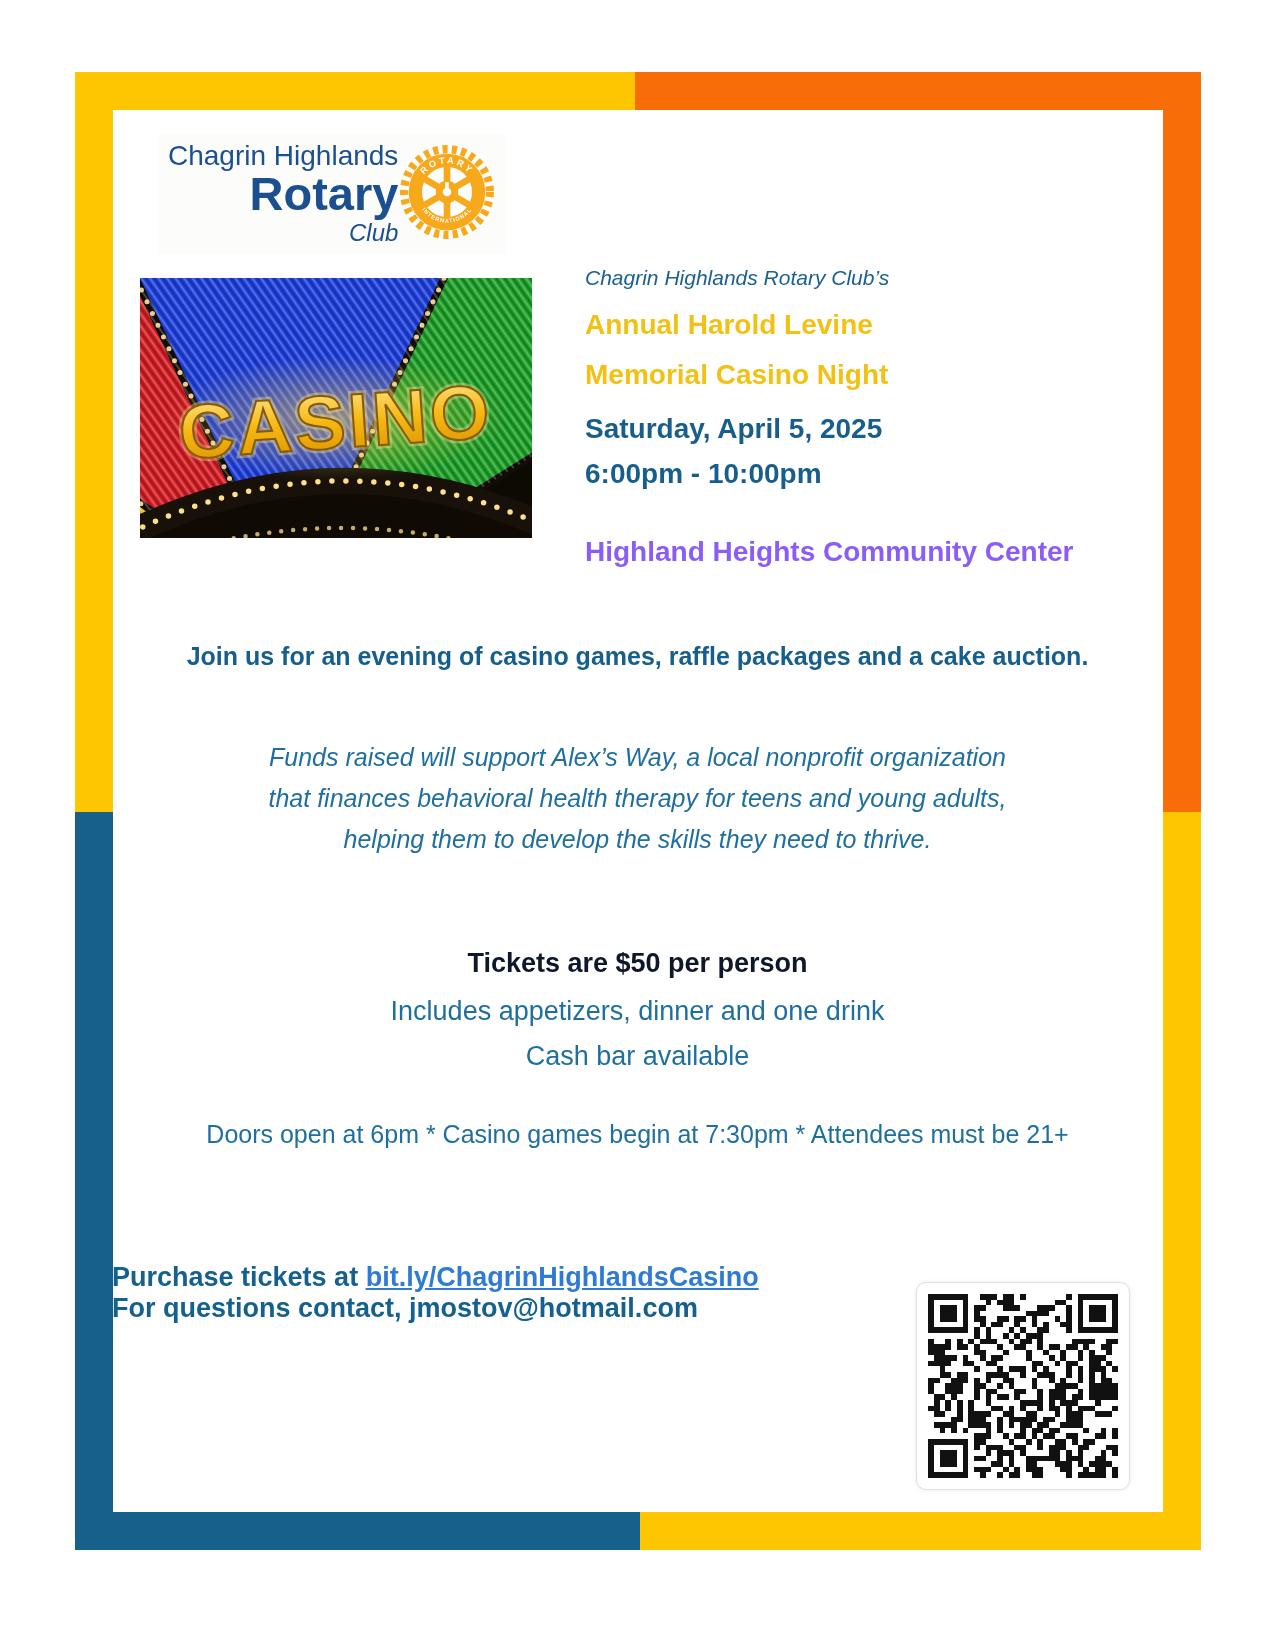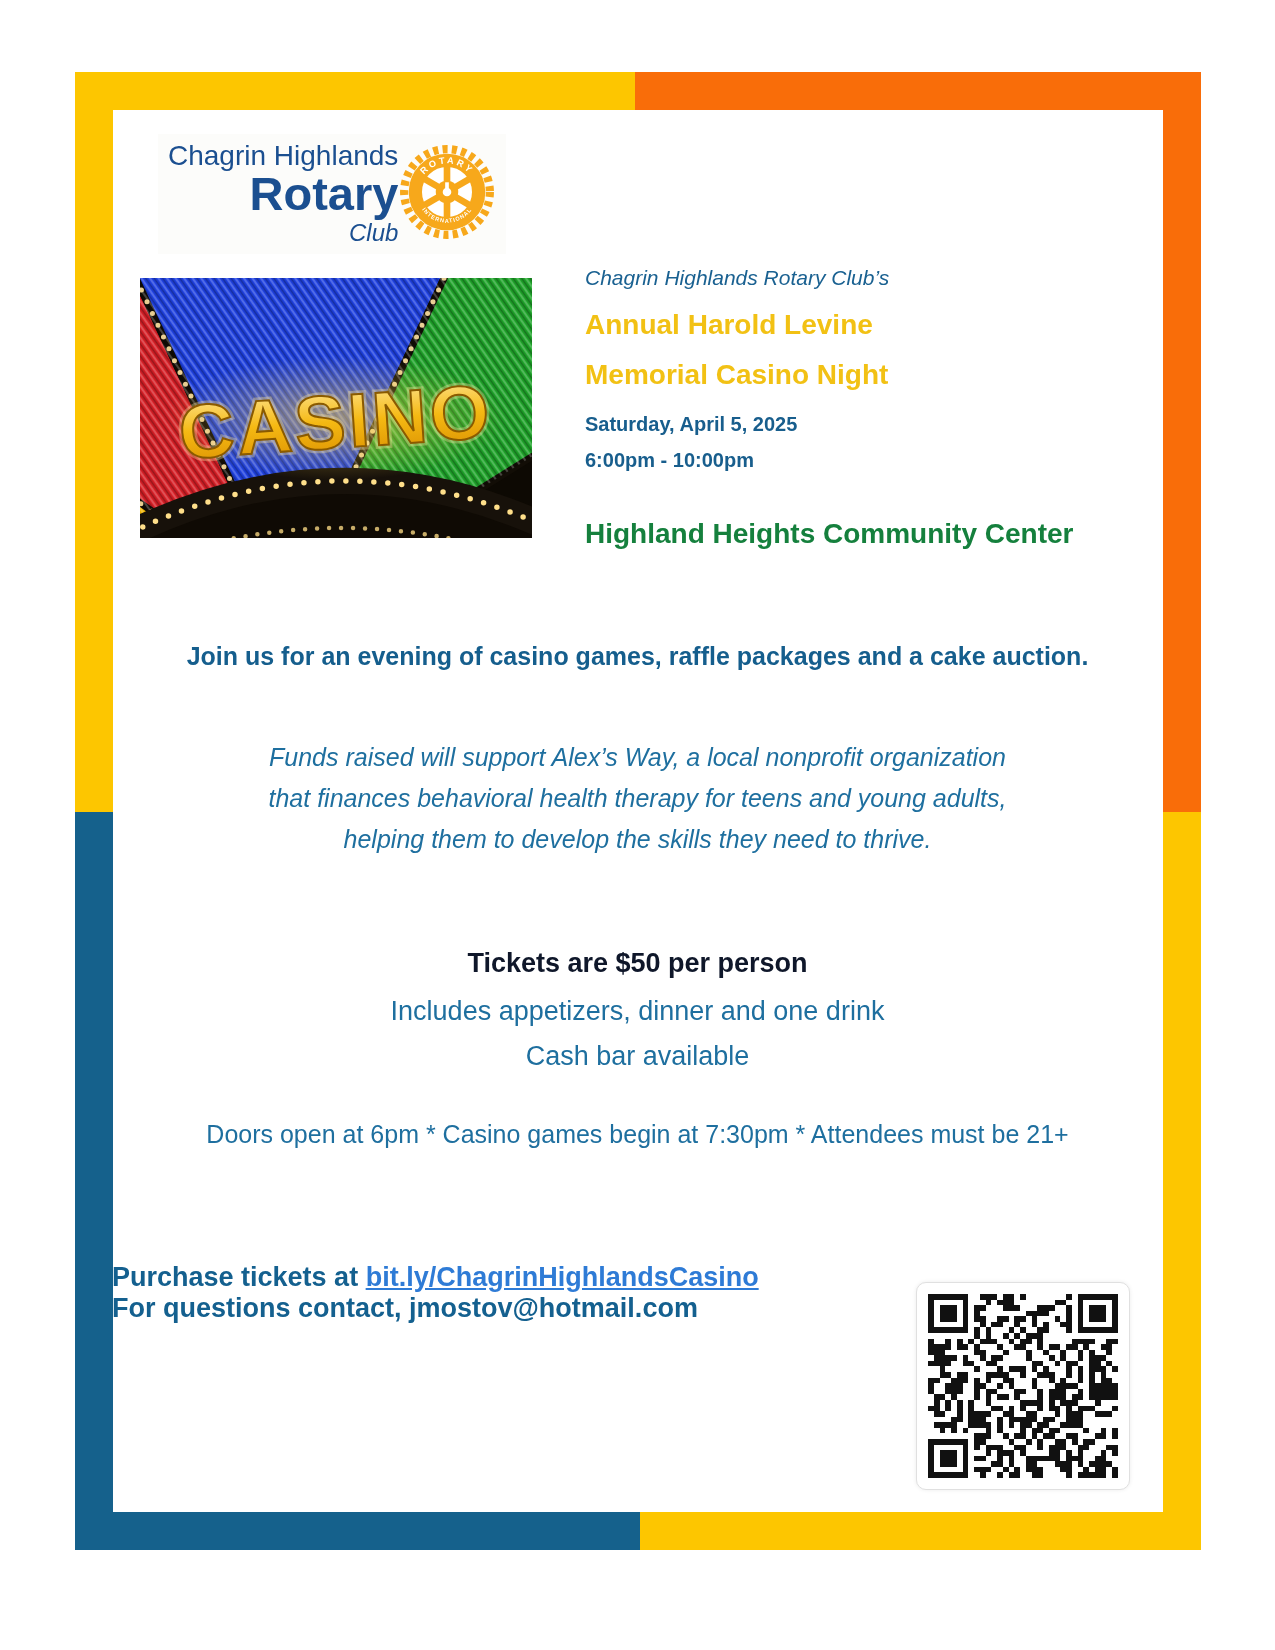--- a/index.html
+++ b/index.html
@@ -29,22 +29,22 @@
   .logo-l1{font-size:28px;line-height:31px;}
   .logo-l2{font-size:47px;line-height:46px;font-weight:bold;}
   .logo-l3{font-size:24px;line-height:31px;font-style:italic;}
   
   .photo{left:140px;top:278px;width:392px;height:260px;}
   .photo svg{display:block;}
   
   .event{left:585px;top:266px;width:570px;color:var(--navy);}
   .kicker{font-size:21px;font-style:italic;color:#1A6191;margin:0 0 10px 0;}
   .title{font-size:28px;line-height:50px;font-weight:bold;color:var(--gold);margin:0;}
-  .date,.time{font-size:20px;font-weight:bold;color:#185E8D;margin:13px 0 0 0;}
-  .venue{font-size:28px;font-weight:bold;color:#15803d;margin:46px 0 0 0;}
+  .date,.time{font-size:28px;font-weight:bold;color:#185E8D;margin:13px 0 0 0;}
+  .venue{font-size:28px;font-weight:bold;color:#8b5cf6;margin:46px 0 0 0;}
   
   .center-line{left:112px;width:1051px;text-align:center;}
   .intro{top:642px;font-size:25px;font-weight:bold;color:#155E8D;}
   .mission{top:737px;font-size:25px;font-style:italic;color:var(--body-blue);line-height:41px;}
   .tickets{top:948px;font-size:27px;font-weight:bold;color:#0f172a;}
   .includes{top:996px;font-size:27px;color:var(--body-blue);}
   .cashbar{top:1041px;font-size:27px;color:var(--body-blue);}
   .doors{top:1120px;font-size:25px;color:var(--body-blue);}
   
   .footer{left:112px;top:1262px;width:800px;text-align:left;

